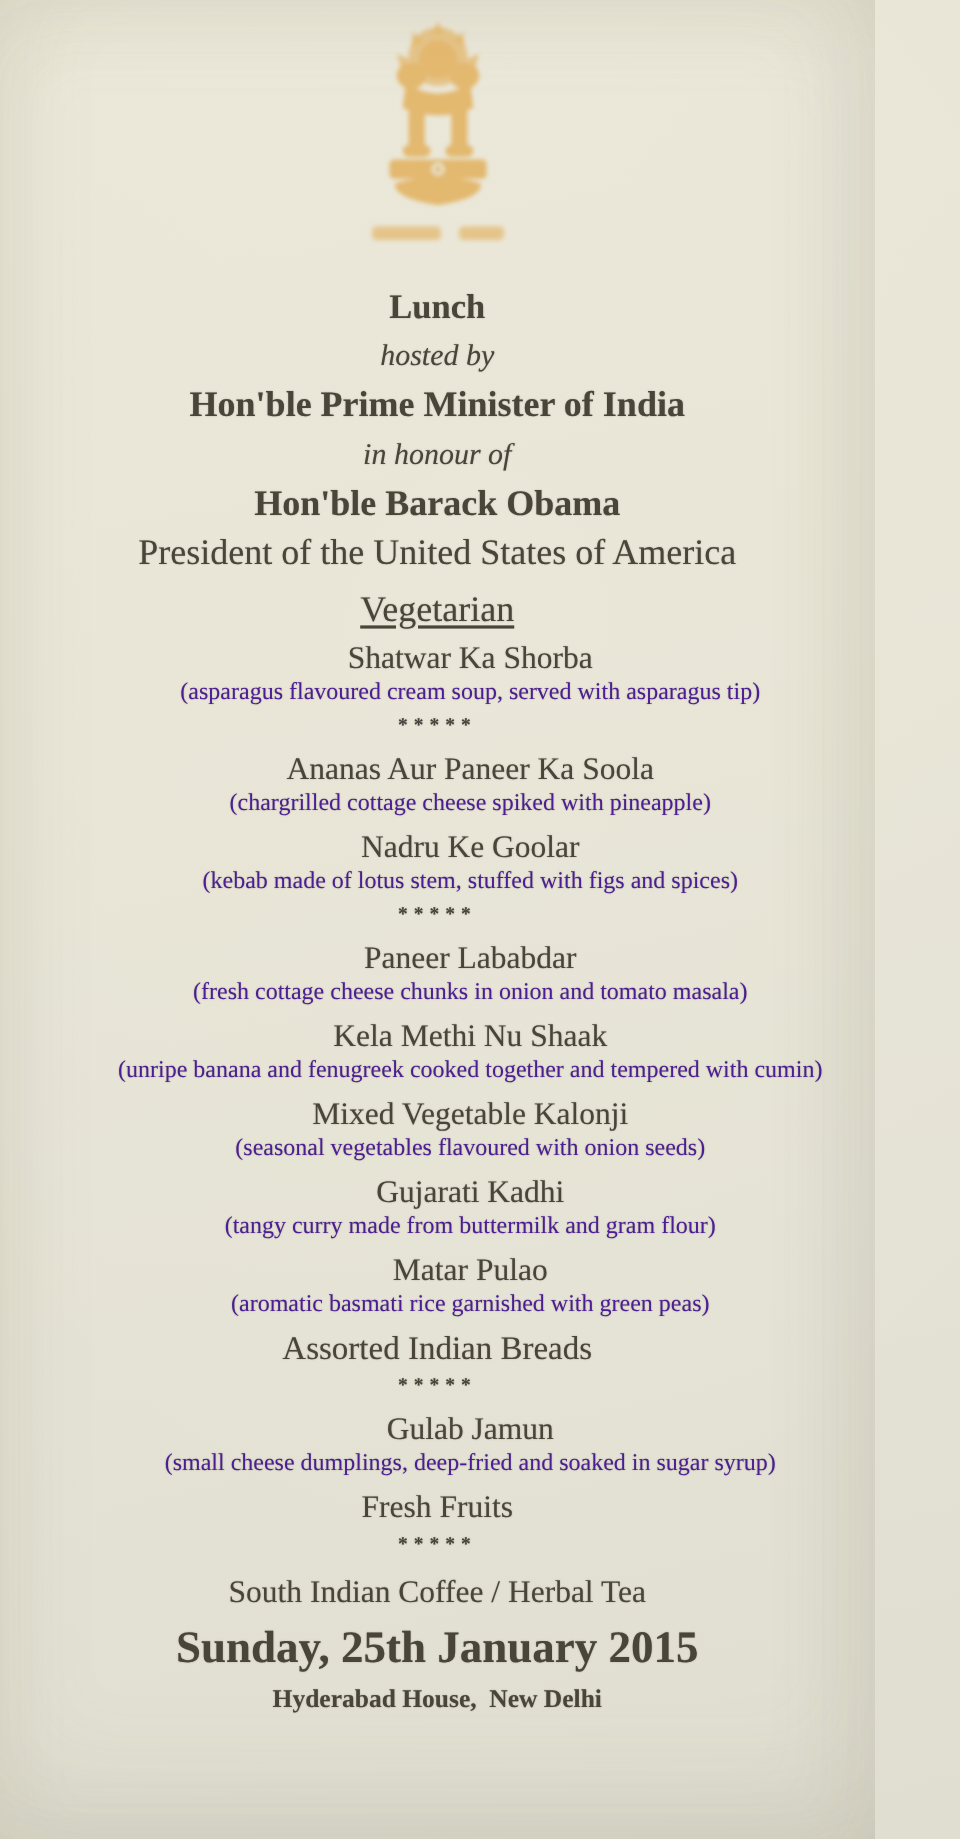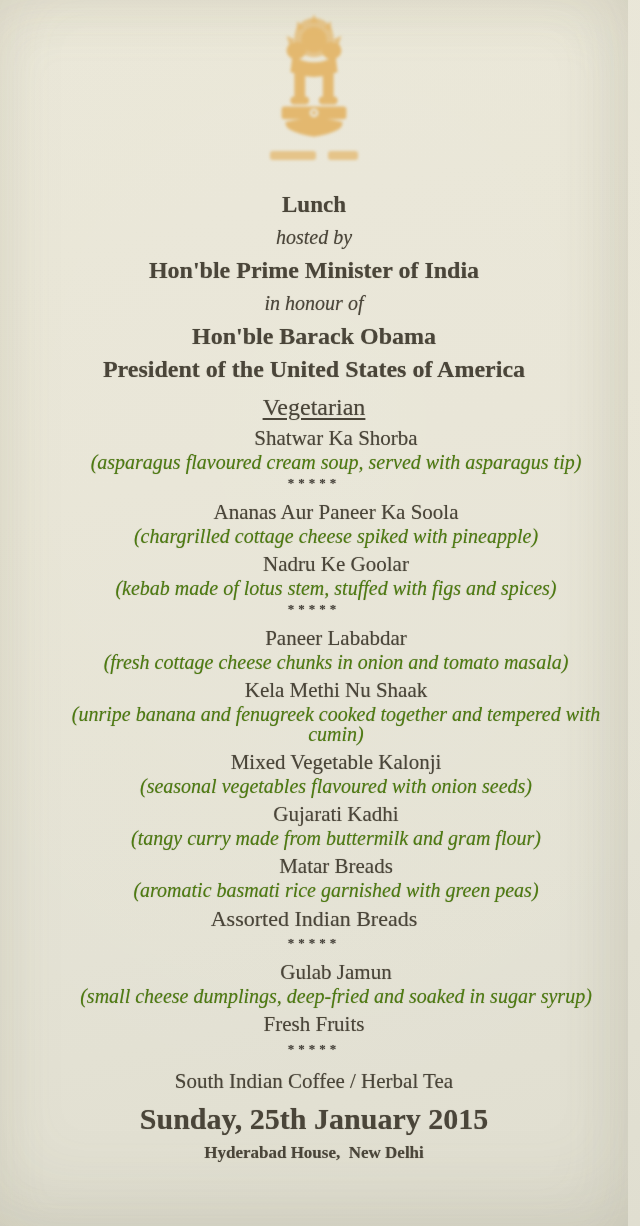--- a/index.html
+++ b/index.html
@@ -4,21 +4,21 @@
 <style>
   html, body { margin: 0; padding: 0; }
   body {
     width: 640px; height: 1226px; overflow: hidden;
     font-family: "Liberation Serif", "DejaVu Serif", serif;
     background:
       radial-gradient(130% 90% at 50% 35%, rgba(255,255,255,0.07), rgba(0,0,0,0) 70%),
       linear-gradient(168deg, #eae7d8 0%, #e8e5d6 38%, #e4e2d4 72%, #e0ded0 100%);
   }
   .card {
-    width: 628px; height: 1226px;
+    width: 583px; height: 1226px;
     text-align: center;
     color: #4a4539;
     box-shadow: inset 0 -34px 70px rgba(120,115,95,.10), inset -22px 0 60px rgba(120,115,95,.07), inset 0 18px 50px rgba(200,190,150,.10);
     box-sizing: border-box;
     padding-top: 12px;
   }
   .soft { text-shadow: 0 0 1px rgba(74,69,56,.45); }
 
   
   .emblem-wrap { height: 152px; }
@@ -29,32 +29,32 @@
     background: #e2ae58; vertical-align: middle;
   }
   .motto .b1 { width: 46px; margin-right: 12px; }
   .motto .b2 { width: 30px; }
 
   
   .header { margin-top: 24px; }
   .meal        { font-size: 23px; font-weight: bold; line-height: 33px; }
   .ital        { font-size: 20px; font-style: italic; line-height: 33px; }
   .host        { font-size: 24px; font-weight: bold; line-height: 33px; }
-  .guest-title { font-size: 24px; font-weight: bold; line-height: 32px; }
+  .guest-title { font-size: 24px; font-weight: normal; line-height: 32px; }
 
   .veg {
     margin-top: 9px; font-size: 24px; line-height: 26px;
     text-decoration: underline; text-underline-offset: 3px;
   }
 
   
   .menu { margin-top: 5px; }
   .dish  { margin-top: 5px; margin-left: 44px; }
   .dname { font-size: 21px; line-height: 27px; }
-  .ddesc { font-size: 20px; line-height: 20px; color: #4d7c0f; white-space: pre-wrap; font-style: italic; }
+  .ddesc { font-size: 16px; line-height: 20px; color: #4c1d95; white-space: pre-wrap; }
   .standalone { margin-top: 5px; font-size: 21px; line-height: 27px; }
   .breads { font-size: 22px; }
   .sep {
     font-size: 13px; font-weight: bold; letter-spacing: 4px;
     line-height: 22px; color: #45413a;
   }
 
   
   .bev   { margin-top: 6px; font-size: 21px; line-height: 30px; }
   .date  { margin-top: 5px; font-size: 30px; font-weight: bold; line-height: 36px; }
@@ -135,21 +135,21 @@
       <div class="dname">Mixed Vegetable Kalonji</div>
       <div class="ddesc">(seasonal vegetables flavoured with onion seeds)</div>
     </div>
 
     <div class="dish">
       <div class="dname">Gujarati Kadhi</div>
       <div class="ddesc">(tangy curry made from buttermilk and gram flour)</div>
     </div>
 
     <div class="dish">
-      <div class="dname">Matar Breads</div>
+      <div class="dname">Matar Pulao</div>
       <div class="ddesc">(aromatic basmati rice garnished with green peas)</div>
     </div>
 
     <div class="standalone breads">Assorted Indian Breads</div>
 
     <div class="sep">*****</div>
 
 
     <div class="dish">
       <div class="dname">Gulab Jamun</div>

